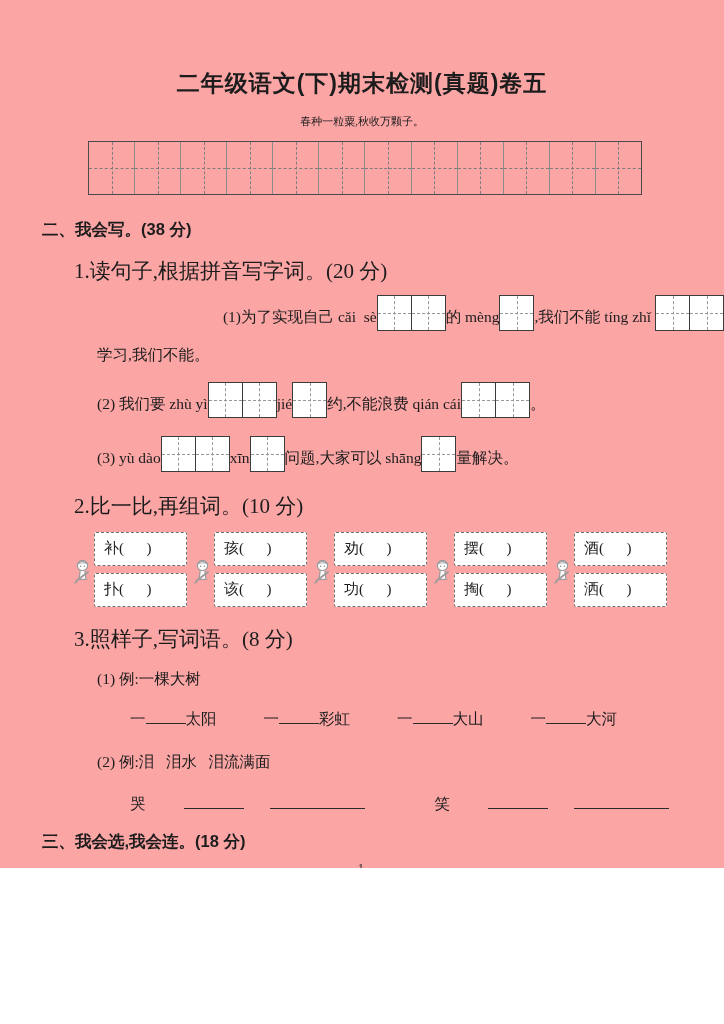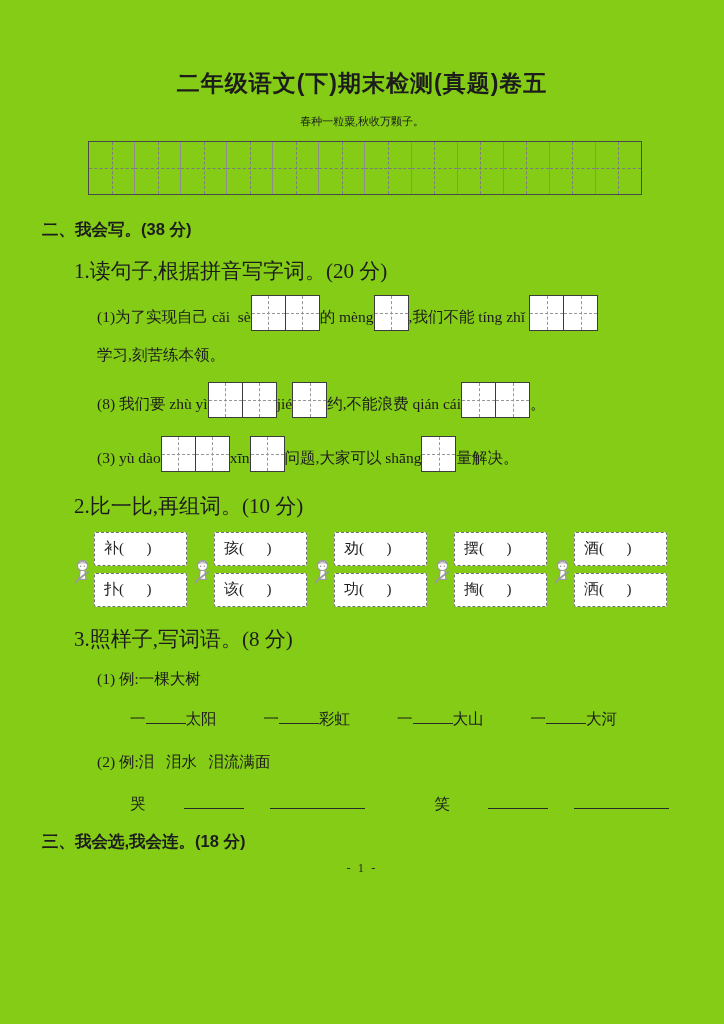--- a/index.html
+++ b/index.html
@@ -1,19 +1,19 @@
 <!DOCTYPE html>
 <html><head>
 <meta charset="utf-8">
 <style>
   html,body{margin:0;padding:0;background:#ffffff;}
   .page{
     position:relative;
-    width:724px;height:1024px;
-    background:#84cc16;
+    width:724px;height:868px;
+    background:#fca5a5;
     color:#1c1c1c;
     font-family:"Liberation Serif","DejaVu Serif",serif;
     font-size:15.5px;
     overflow:hidden;
   }
   .title{
     margin:68px 0 0 0;
     text-align:center;
     font-family:"Liberation Sans","DejaVu Sans",sans-serif;
     font-weight:700;
@@ -63,21 +63,21 @@
   }
   .q-title{
     margin:16px 0 0 74px;
     font-size:21px;
   }
   .pline{
     margin-left:97px;
     white-space:pre;
     font-size:15.5px;
   }
-  .pl-1{margin-top:10px;}
+  .pl-1{margin-top:10px;text-align:right;}
   .pl-2{margin-top:20px;}
   .pl-3{margin-top:14px;}
   .pl-4{margin-top:16px;}
   .pl-5{margin-top:18px;}
   
   .tzg{
     display:inline-flex;
     border:1.2px solid #3c3c3c;
     vertical-align:-8px;
     background:#fff;
@@ -179,22 +179,22 @@
       <span class="wg-cell"></span>
       <span class="wg-cell"></span>
       <span class="wg-cell"></span>
       <span class="wg-cell"></span>
     </div>
 
   <div class="sec-heading">二、我会写。(38 分)</div>
 
   <div class="q-title">1.读句子,根据拼音写字词。(20 分)</div>
   <div class="pline pl-1"><span>(1)为了实现自己 cǎi  sè</span><span class="tzg"><span class="tzg-cell"></span><span class="tzg-cell"></span></span><span>的 mèng</span><span class="tzg"><span class="tzg-cell"></span></span><span>,我们不能 tíng zhǐ </span><span class="tzg"><span class="tzg-cell"></span><span class="tzg-cell"></span></span></div>
-  <div class="pline pl-3"><span>学习,刻苦练本领。</span></div>
-  <div class="pline pl-4"><span>(8) 我们要 zhù yì</span><span class="tzg"><span class="tzg-cell"></span><span class="tzg-cell"></span></span><span>jié</span><span class="tzg"><span class="tzg-cell"></span></span><span>约,不能浪费 qián cái</span><span class="tzg"><span class="tzg-cell"></span><span class="tzg-cell"></span></span><span>。</span></div>
+  <div class="pline pl-3"><span>学习,我们不能。</span></div>
+  <div class="pline pl-4"><span>(2) 我们要 zhù yì</span><span class="tzg"><span class="tzg-cell"></span><span class="tzg-cell"></span></span><span>jié</span><span class="tzg"><span class="tzg-cell"></span></span><span>约,不能浪费 qián cái</span><span class="tzg"><span class="tzg-cell"></span><span class="tzg-cell"></span></span><span>。</span></div>
   <div class="pline pl-5"><span>(3) yù dào</span><span class="tzg"><span class="tzg-cell"></span><span class="tzg-cell"></span></span><span>xīn</span><span class="tzg"><span class="tzg-cell"></span></span><span>问题,大家可以 shāng</span><span class="tzg"><span class="tzg-cell"></span></span><span>量解决。</span></div>
 
   <div class="q-title" style="margin-top:20px">2.比一比,再组词。(10 分)</div>
   <div class="pairs-row">
       <div class="pair-col">
         <svg class="mascot" viewBox="0 0 20 30">
           <g fill="none" stroke="#9b9b9b" stroke-width="1.3">
             <circle cx="10" cy="8" r="5.5" fill="#ffffff"></circle>
             <path d="M4.8 6.5 Q10 0.5 15.2 6.5" fill="#d8d8d8" stroke="#9b9b9b"></path>
             <path d="M7.5 14 L6.2 23 L13.8 23 L12.5 14" fill="#ffffff"></path>

